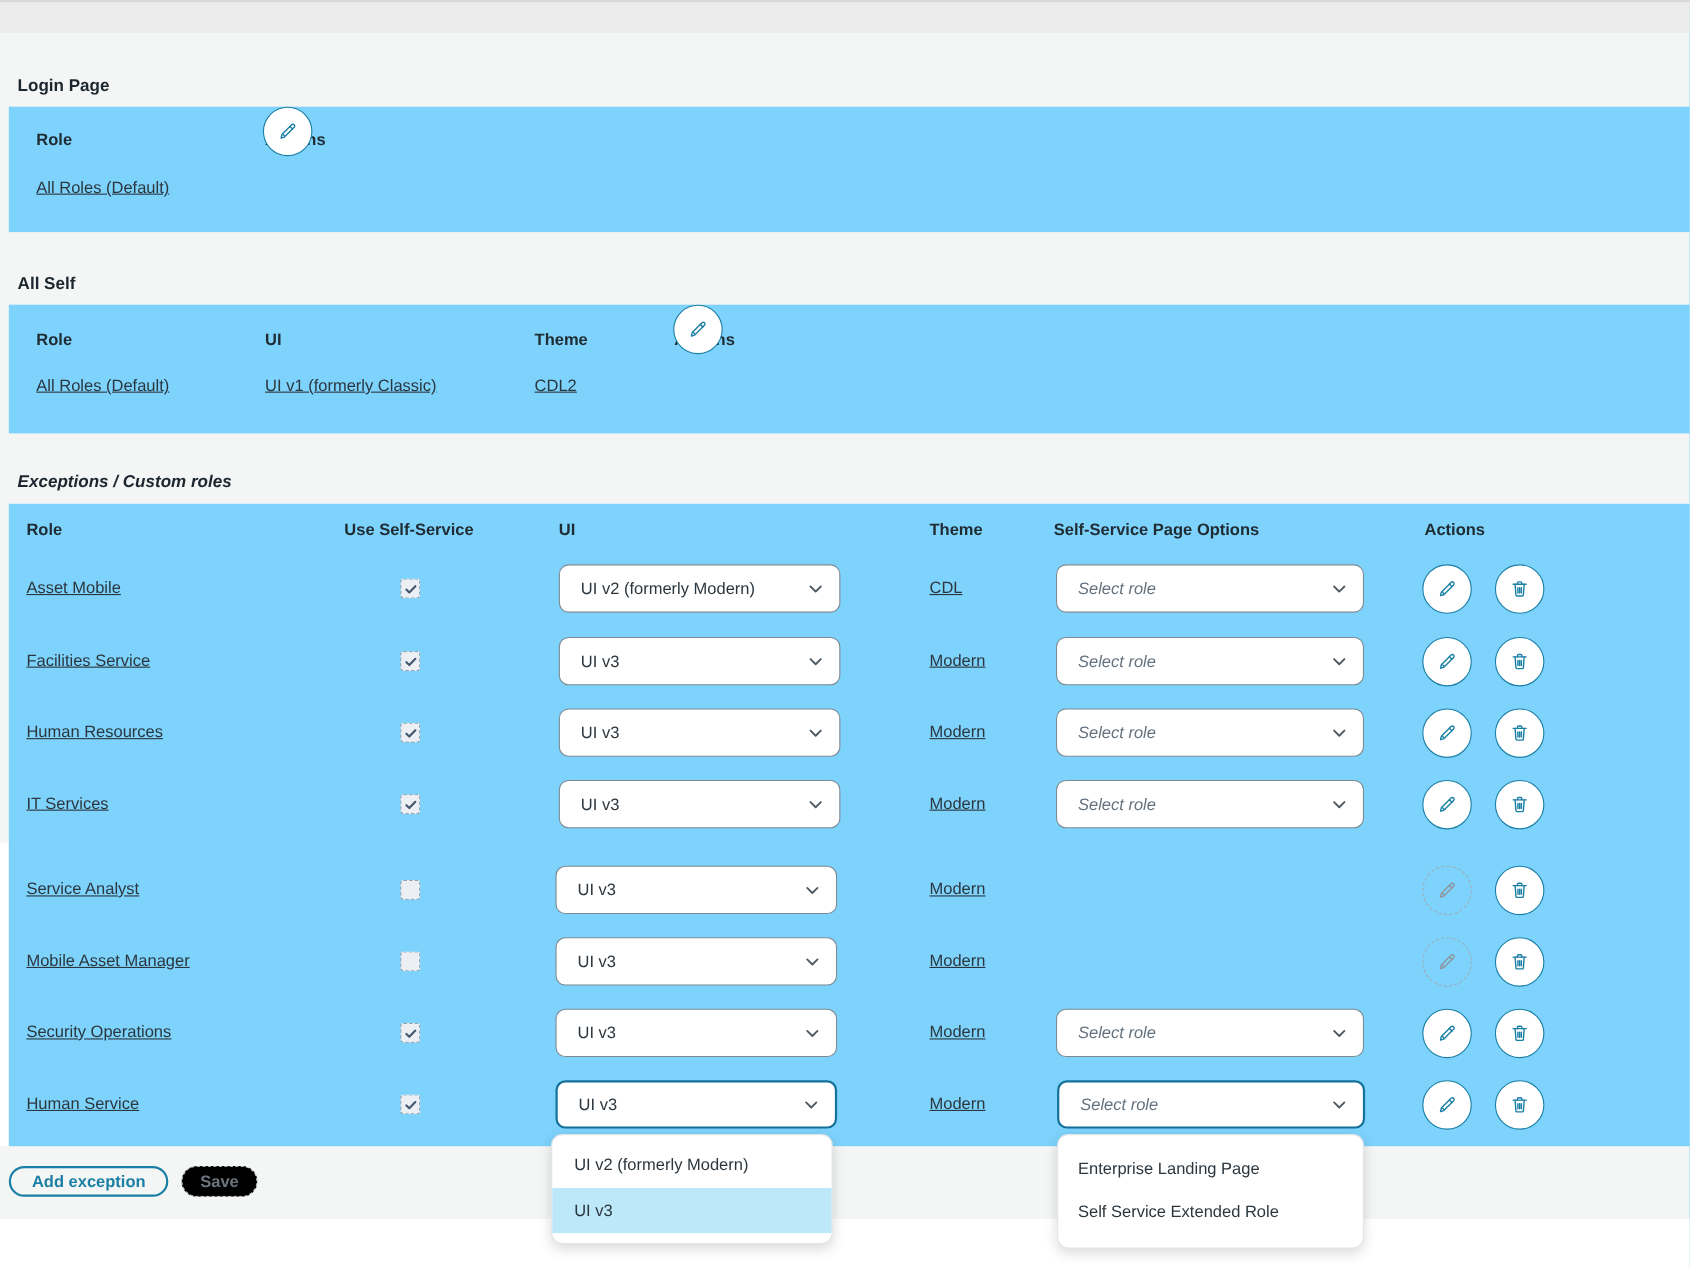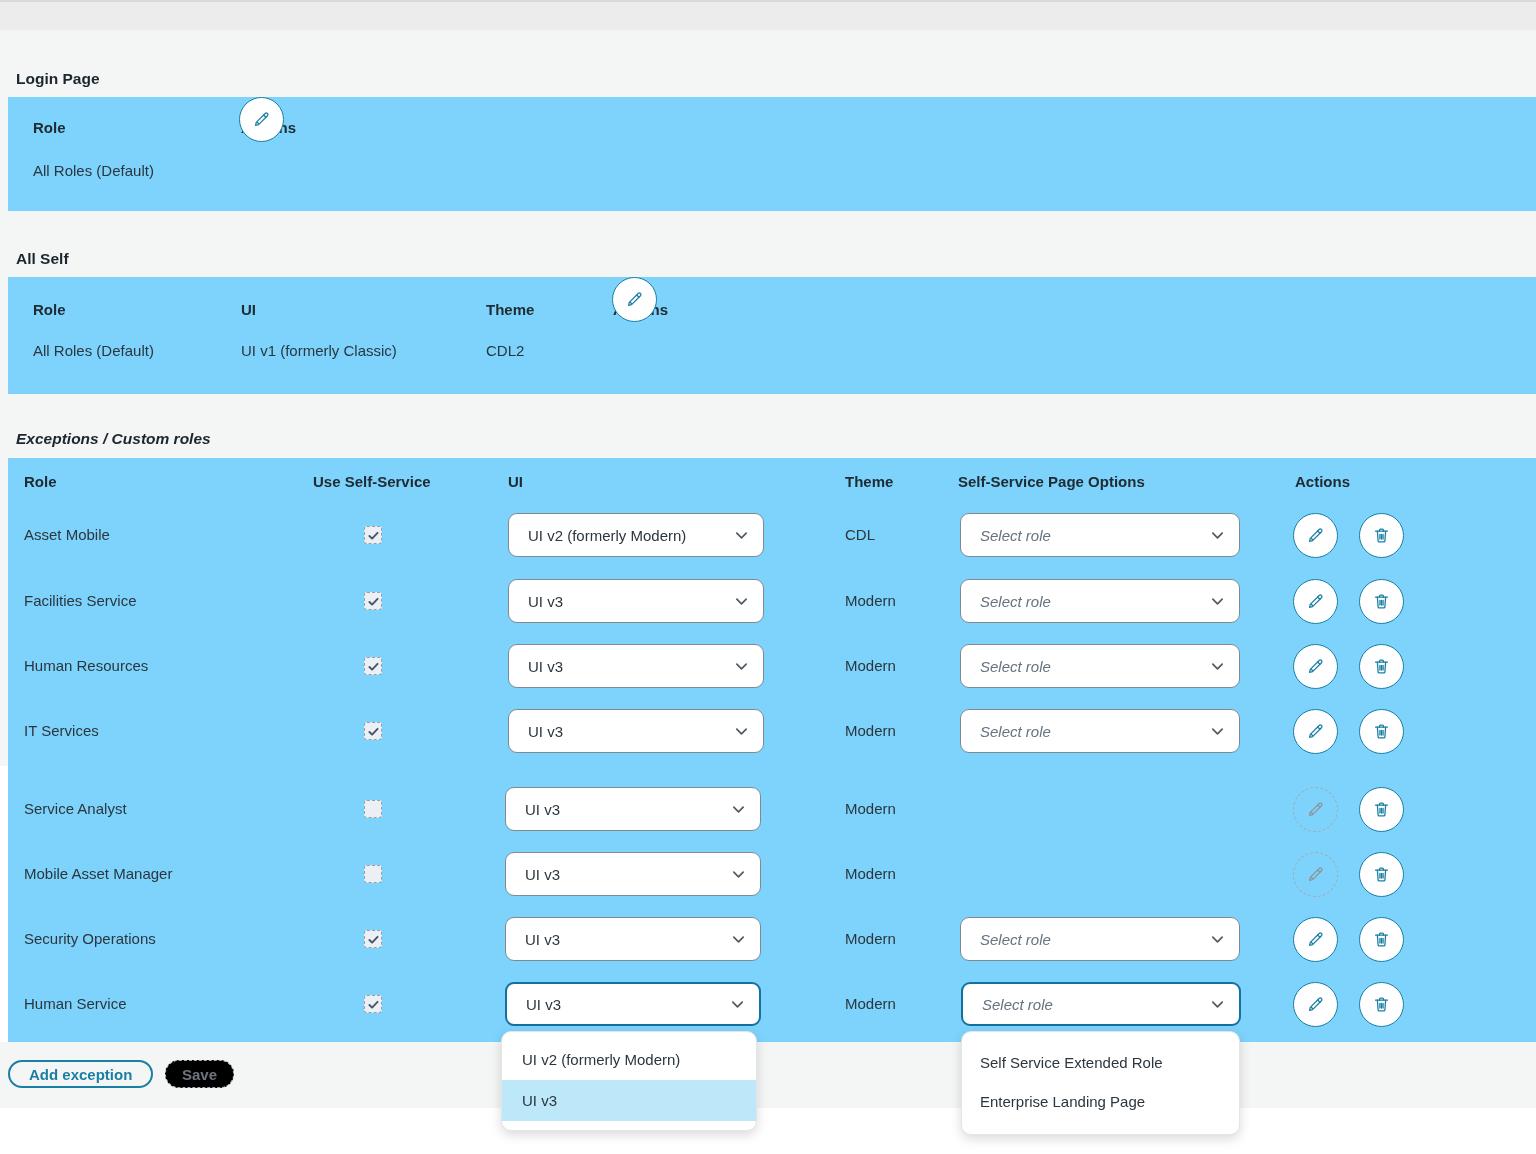--- a/index.html
+++ b/index.html
@@ -19,21 +19,21 @@
   .section-title { position:absolute; left:16px; font-size:15.5px; font-weight:700; color:#1b262e; white-space:nowrap; }
   .t-login { top:70px; } .t-allpages { top:250px; } .t-exceptions { top:430px;font-style:italic; }
 
   .card { position:absolute; left:8px; right:0; background:#7dd3fc; }
   .card-login { top:97px; height:114px; }
   .card-allpages { top:277px; height:117px; }
   .card-exceptions { top:458px; height:584px; }
   .card-extend { position:absolute; left:0; top:766px; width:8px; height:276px; background:#fff; }
 
   .col-header { position:absolute; font-weight:700; color:#202c34; white-space:nowrap; line-height:20px; }
-  .cell { position:absolute; white-space:nowrap; line-height:20px; }
+  .cell { position:absolute; white-space:nowrap; line-height:20px;text-decoration:underline; }
 
   
   .lg-h-role { left:25px; top:21px; }  .lg-h-actions { left:233px; top:21px; }
   .lg-v-role { left:25px; top:64px; }
   .lg-edit { left:231px; top:52px; }
 
   
   .ap-h-role { left:25px; top:23px; } .ap-h-ui { left:233px; top:23px; }
   .ap-h-theme { left:478px; top:23px; } .ap-h-actions { left:605px; top:23px; }
   .ap-v-role { left:25px; top:64px; } .ap-v-ui { left:233px; top:64px; } .ap-v-theme { left:478px; top:64px; }
@@ -487,19 +487,19 @@
         </button>
       </div>
     </div>
 </div>
 
 <div class="menu ui-menu">
     <div class="menu-item">UI v2 (formerly Modern)</div>
     <div class="menu-item highlighted">UI v3</div>
   </div>
 <div class="menu sspo-menu">
+    <div class="menu-item">Enterprise Landing Page</div>
     <div class="menu-item">Self Service Extended Role</div>
-    <div class="menu-item">Enterprise Landing Page</div>
   </div>
 
 <div class="bottom-strip"></div>
 <button class="pill add-exception">Add exception</button>
 <button class="pill save-btn">Save</button>
 
 </body></html>

